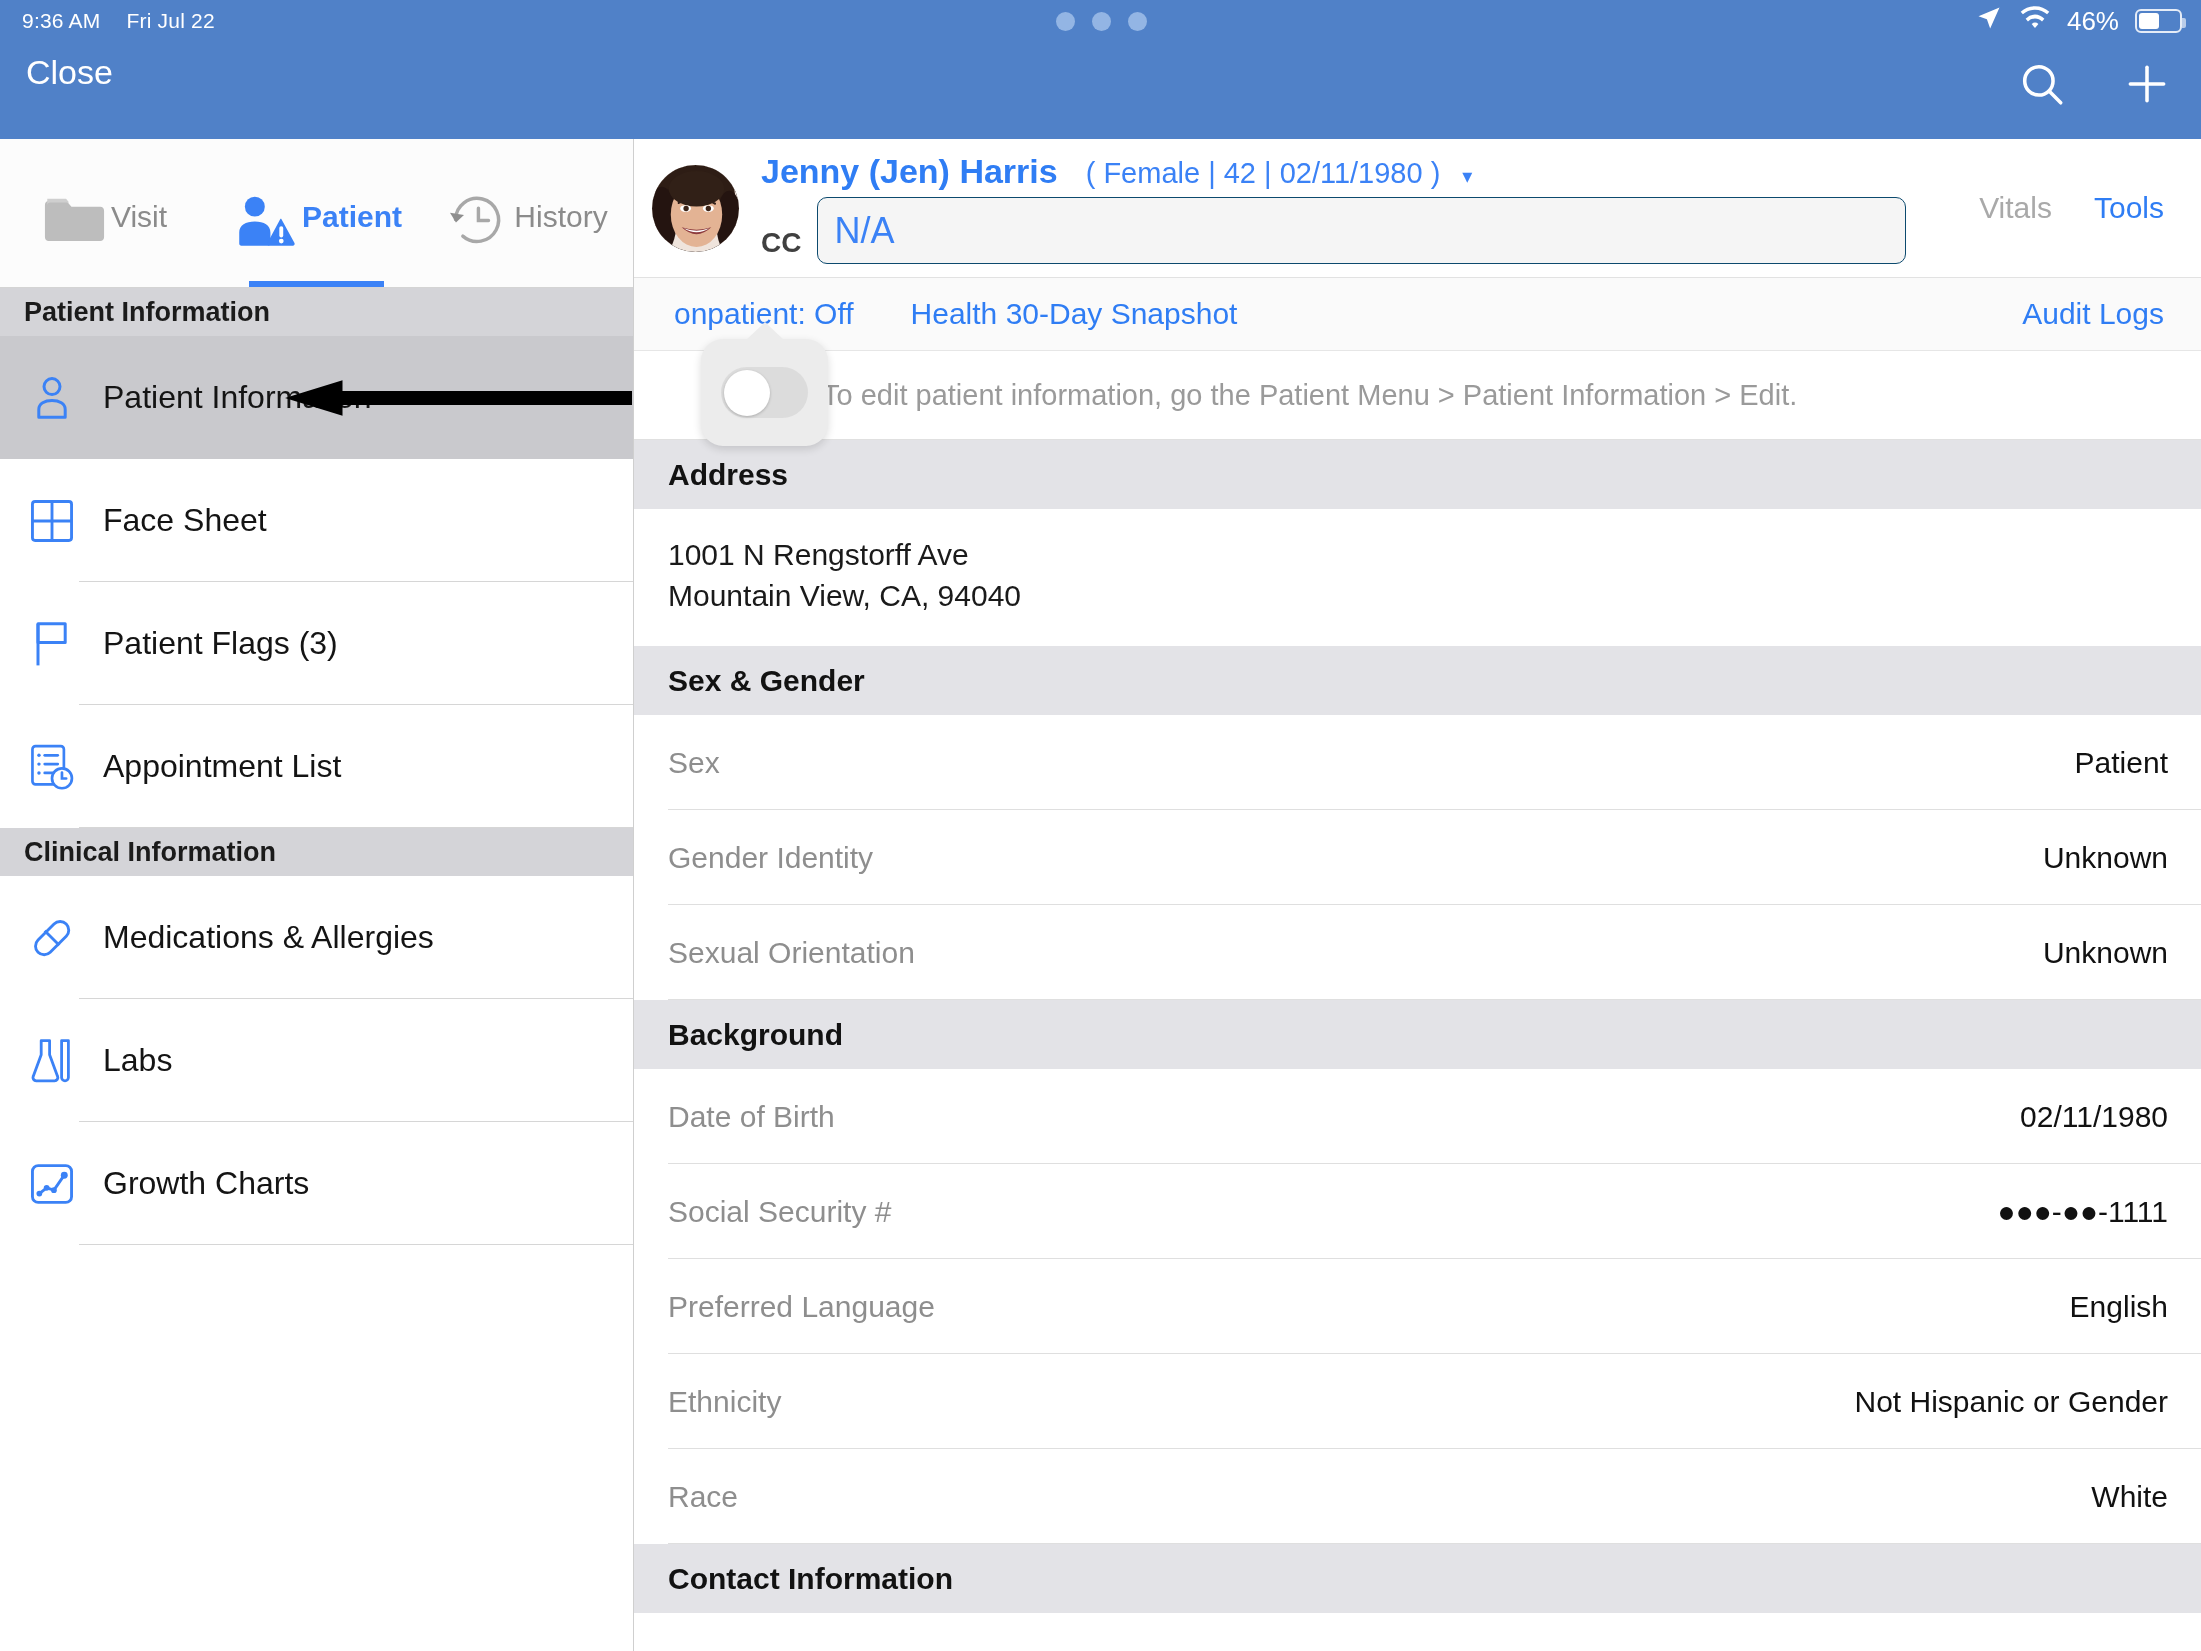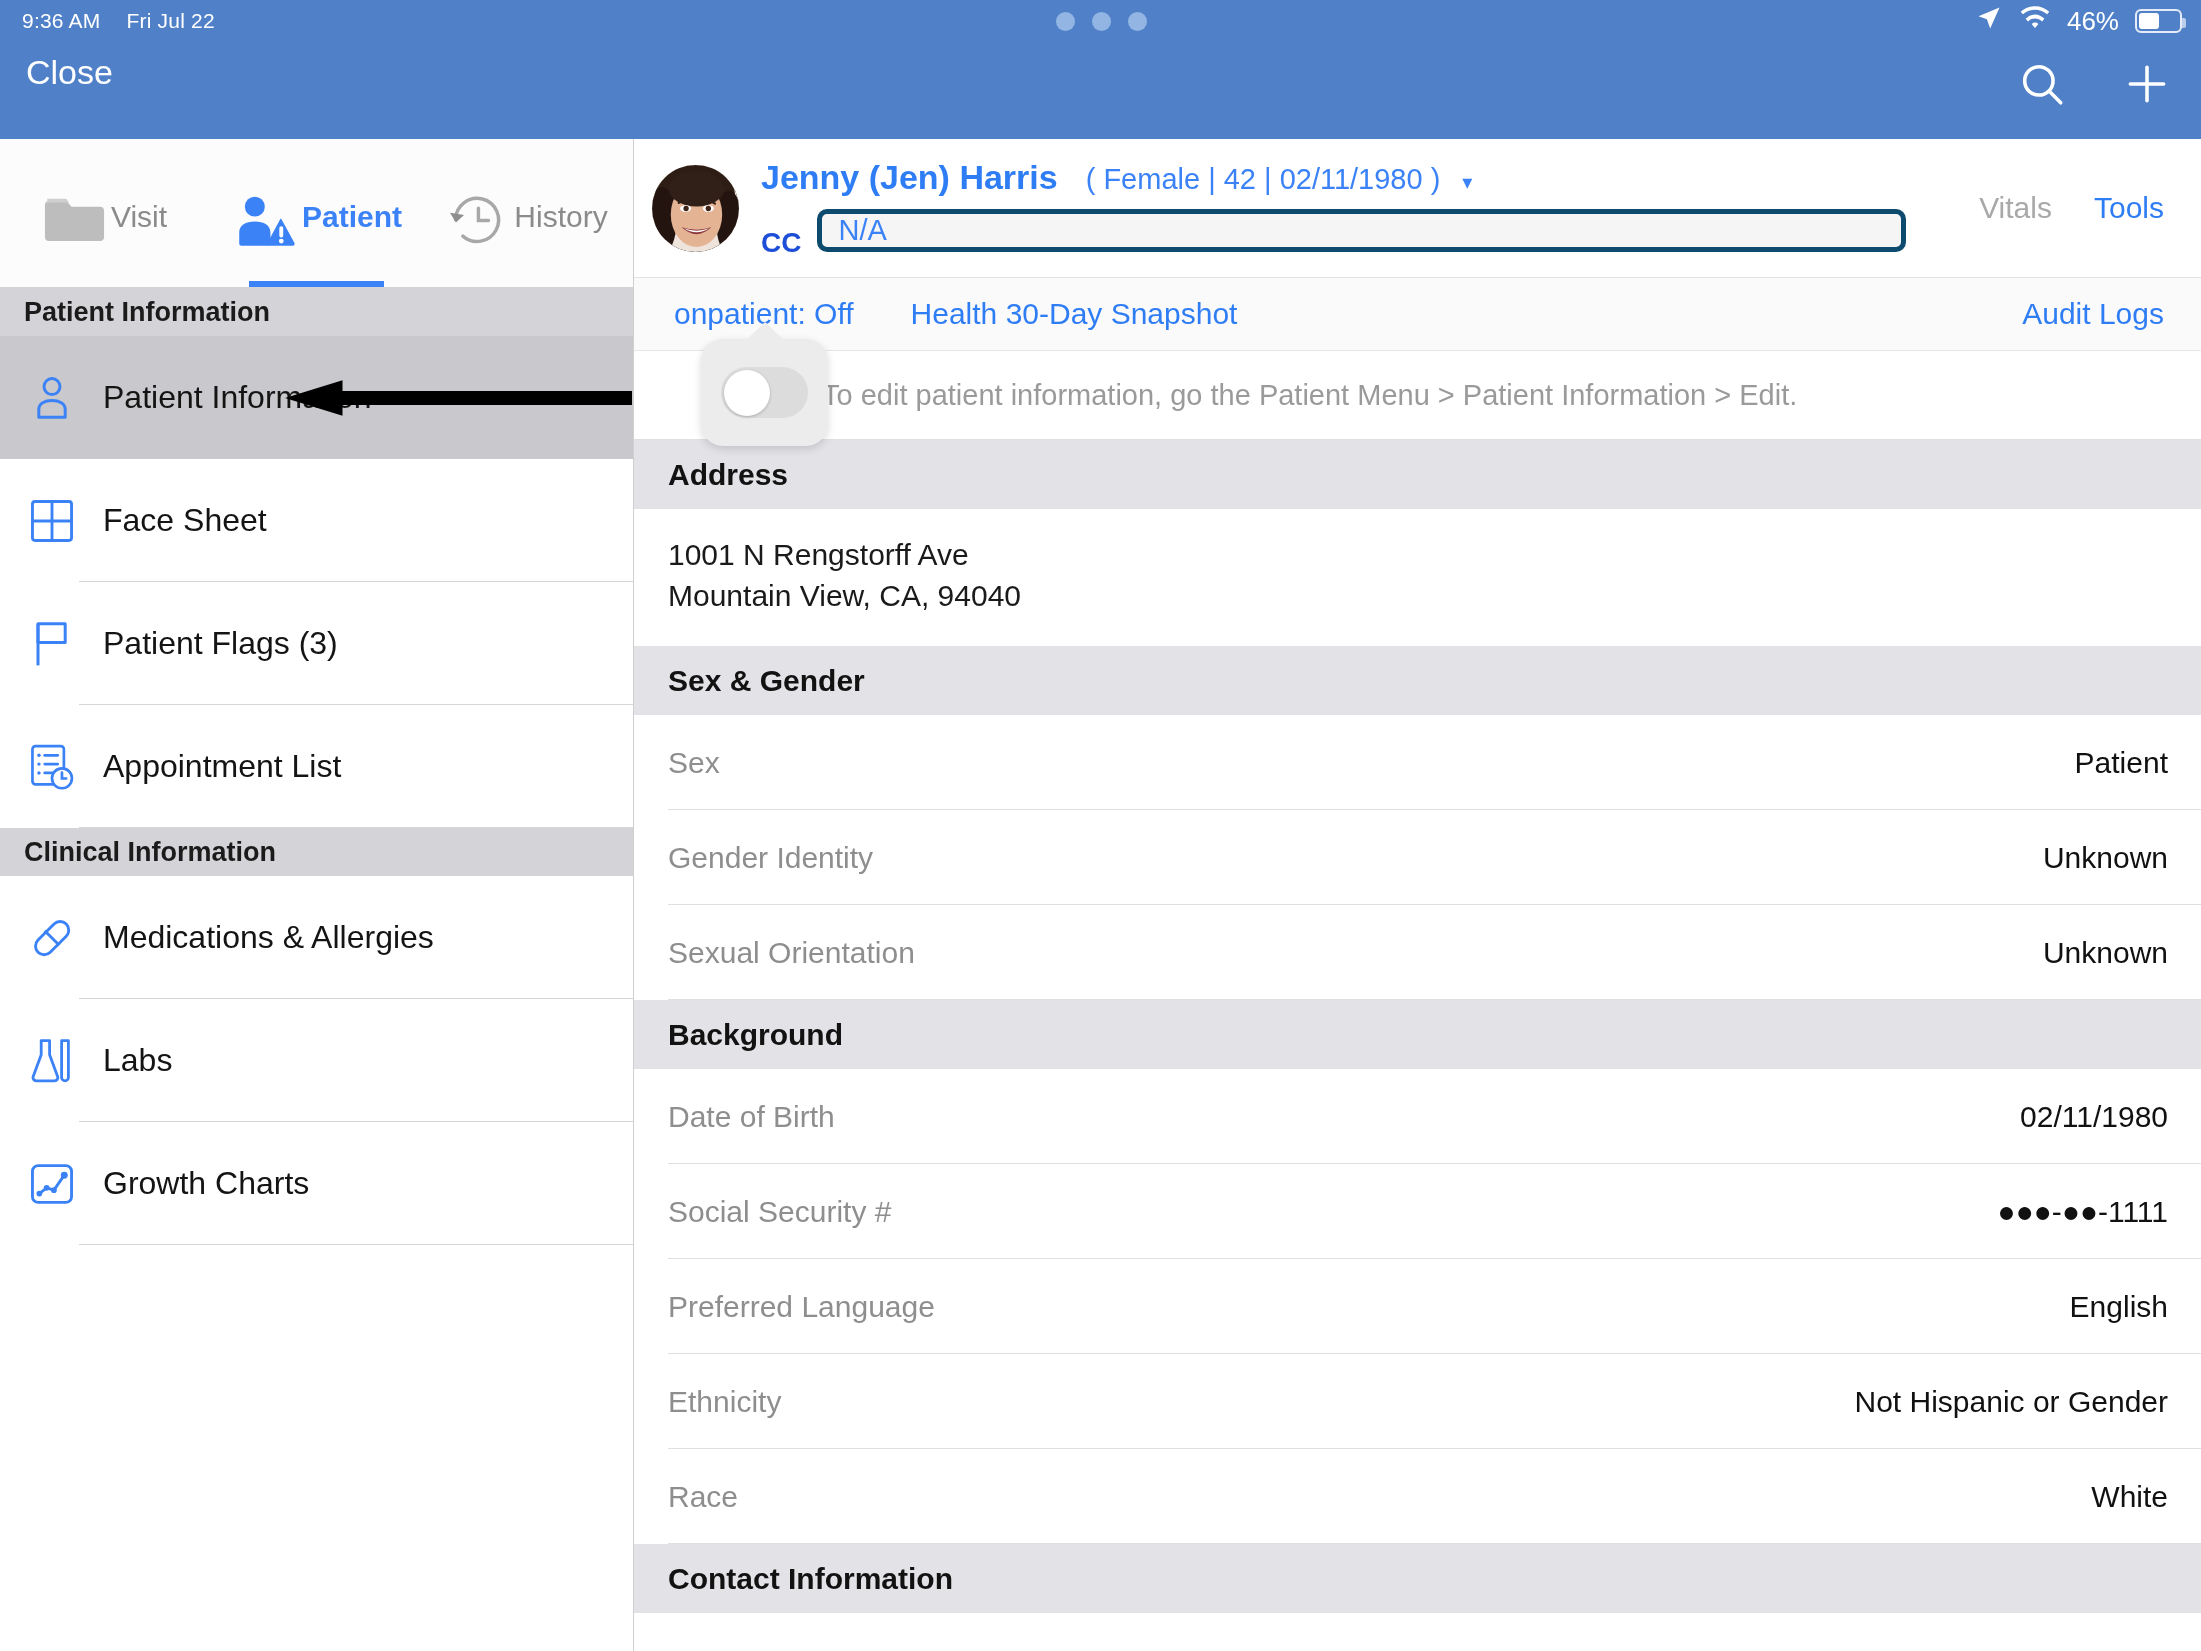--- a/index.html
+++ b/index.html
@@ -133,24 +133,24 @@
     overflow: hidden; background: #3a2a22; position: relative;
   }
   .pt-mid { margin-left: 22px; flex: 1; min-width: 0; }
   .pt-nameline {
     display: flex; align-items: baseline; gap: 28px; margin-bottom: 6px;
   }
   .pt-name { font-size: 34px; font-weight: bold; color: #2f7df4; cursor: pointer; }
   .pt-demo { font-size: 29px; color: #3b82f6; cursor: pointer; }
   .pt-chev { font-size: 20px; color: #3b82f6; margin-left: -6px; }
   .cc-row { display: flex; align-items: center; gap: 16px; }
-  .cc-label { font-size: 28px; font-weight: bold; color: #1d4ed8; margin-top: 24px; }
+  .cc-label { font-size: 28px; font-weight: bold; color: #404040; margin-top: 24px; }
   .cc-input {
-    flex: 1; height: 43px; border: 5px solid #0c4a6e; border-radius: 10px;
-    background: #f5f5f5; font-size: 29px; color: #3b82f6;
+    flex: 1; height: 67px; border: 1px solid #0c4a6e; border-radius: 10px;
+    background: #f5f5f5; font-size: 36px; color: #3b82f6;
     padding: 0 16px; font-family: "Liberation Sans", sans-serif;
     outline: none; max-width: 1089px;
   }
   .cc-input::placeholder { color: #3b82f6; opacity: 1; }
   .pt-right {
     display: flex; align-items: center; gap: 42px;
     margin: 0 38px 0 30px; align-self: center;
   }
   .lnk-grey { font-size: 30px; color: #a9a9a9; cursor: pointer; }
   .lnk-blue { font-size: 30px; color: #2f7df4; cursor: pointer; }

